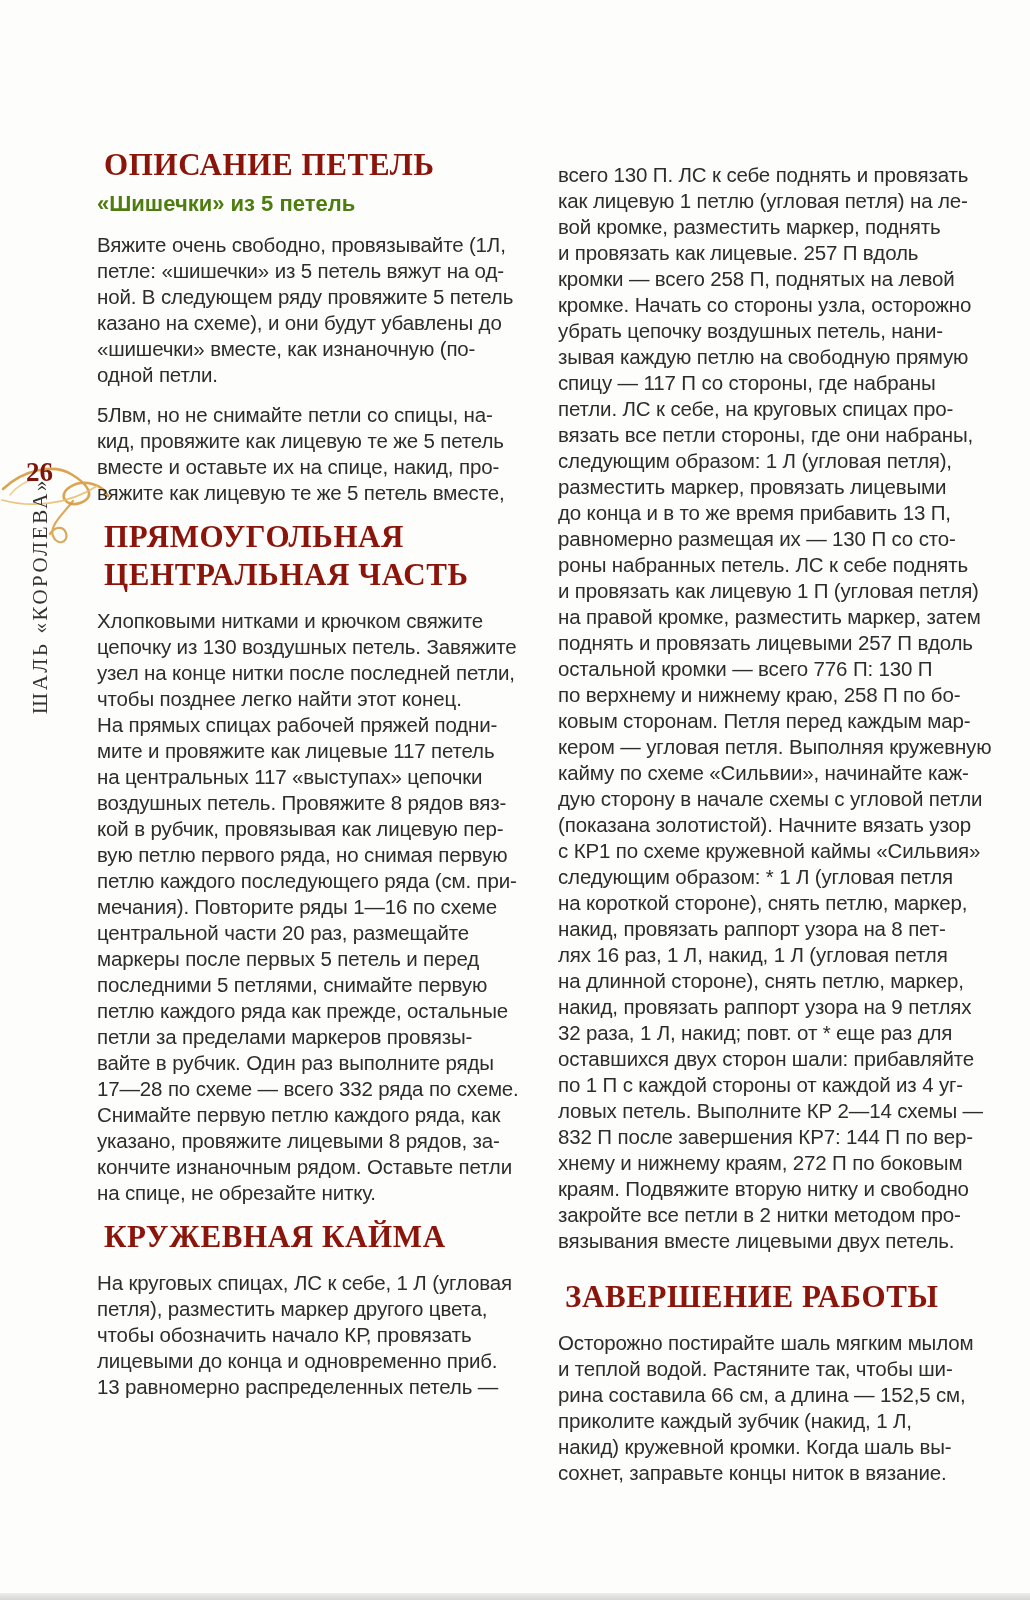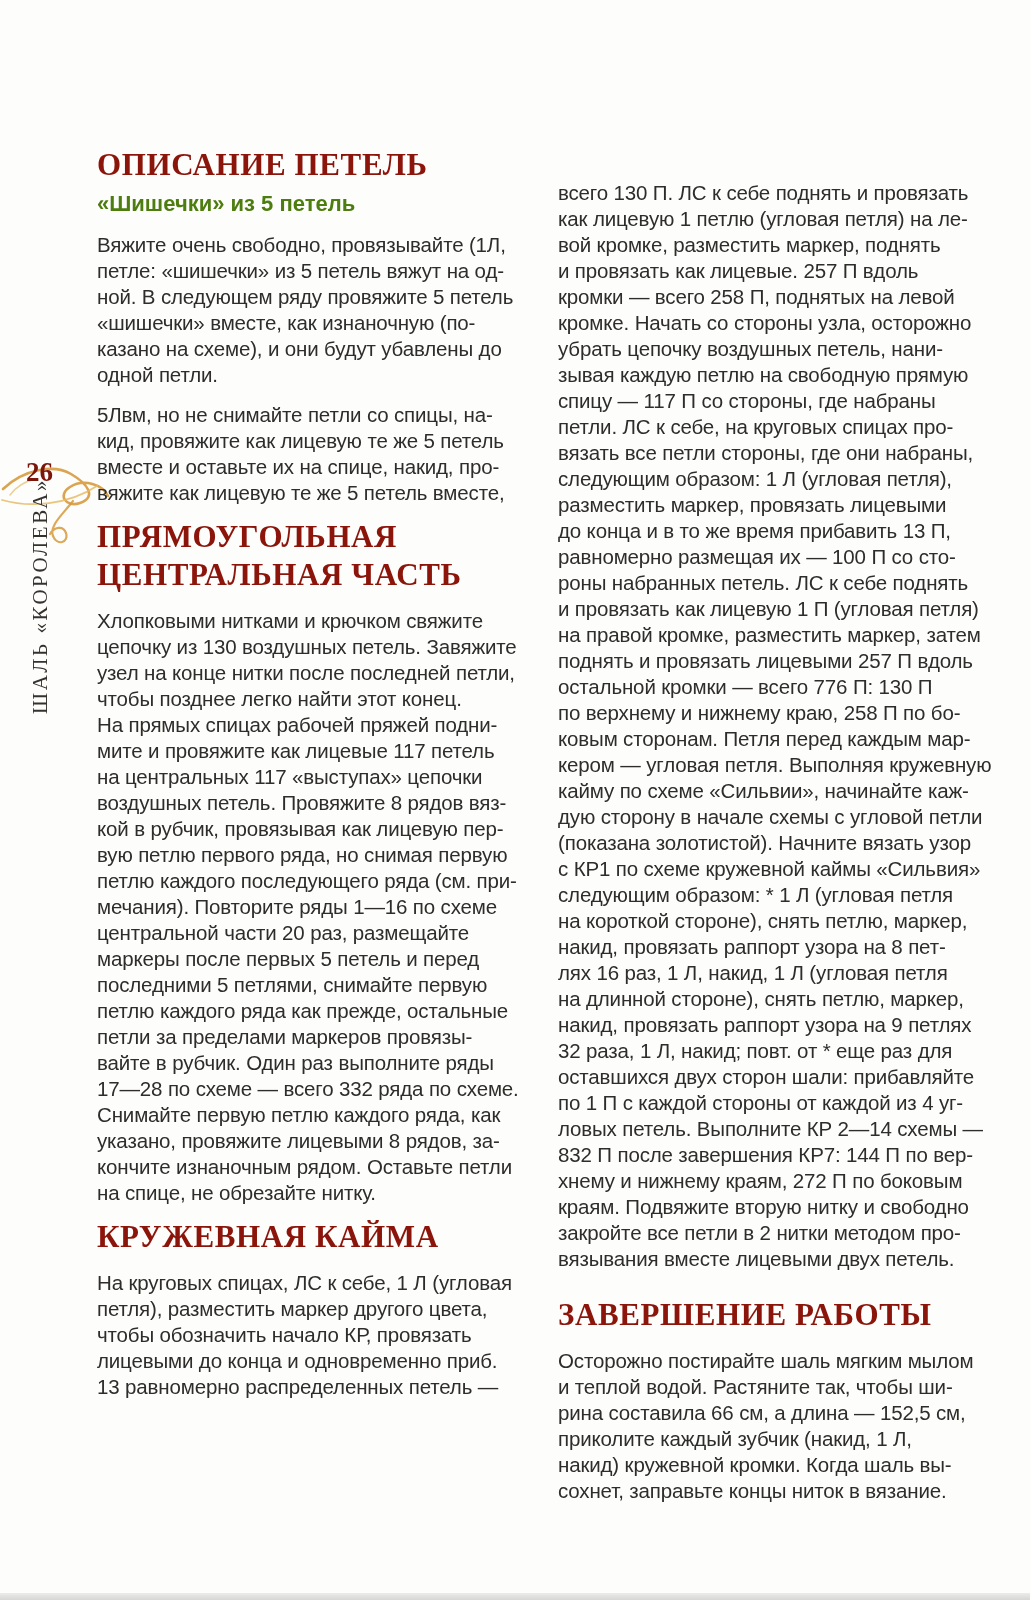--- a/index.html
+++ b/index.html
@@ -14,31 +14,32 @@
   .col{position:absolute;width:445px;}
   .col-left{left:97px;top:146px;}
   .col-right{left:558px;top:162px;}
   .h1{
     font-family:"Liberation Serif",serif;
     font-weight:600;
     font-size:31px;line-height:38px;
     letter-spacing:.6px;
     color:#8c150b;
     margin-top:12px;
+    margin-left:7px;
   }
   .col > .h1:first-child{margin-top:0;}
   .col-right .h1{margin-top:24px;}
   .h2{
     font-size:22px;line-height:28px;
     font-weight:700;color:#4d7c0f;
     margin-top:6px;
   }
   .h2 .normal{font-weight:400;}
   .para{margin-top:14px;}
-  .col > .para:first-child{margin-top:18px;}
+  .col > .para:first-child{margin-top:0;}
   .col-right > .para:nth-child(3){margin-top:14px;}
   .line{
     font-size:20.5px;line-height:26px;
     color:#2e2d2b;
     white-space:nowrap;
     letter-spacing:-0.15px;
   }
   .margin-strip{position:absolute;left:0;top:0;width:96px;height:1160px;}
   .flourish{position:absolute;left:0;top:445px;width:112px;height:112px;}
   .page-number{
@@ -80,22 +81,22 @@
     <div class="vertical-label">ШАЛЬ «КОРОЛЕВА»</div>
   </div>
 
   <div class="col col-left" id="col-left">
       <div class="h1">ОПИСАНИЕ ПЕТЕЛЬ</div>
       <div class="h2"><b>«Шишечки» из 5 петель</b></div>
       <div class="para">
         <div class="line">Вяжите очень свободно, провязывайте (1Л,</div>
         <div class="line">петле: «шишечки» из 5 петель вяжут на од-</div>
         <div class="line">ной. В следующем ряду провяжите 5 петель</div>
+        <div class="line">казано на схеме), и они будут убавлены до</div>
         <div class="line">«шишечки» вместе, как изнаночную (по-</div>
-        <div class="line">казано на схеме), и они будут убавлены до</div>
         <div class="line">одной петли.</div>
       </div>
       <div class="para">
         <div class="line">5Лвм, но не снимайте петли со спицы, на-</div>
         <div class="line">кид, провяжите как лицевую те же 5 петель</div>
         <div class="line">вместе и оставьте их на спице, накид, про-</div>
         <div class="line">вяжите как лицевую те же 5 петель вместе,</div>
       </div>
       <div class="h1">ПРЯМОУГОЛЬНАЯ ЦЕНТРАЛЬНАЯ ЧАСТЬ</div>
       <div class="para">
@@ -141,21 +142,21 @@
         <div class="line">кромки — всего 258 П, поднятых на левой</div>
         <div class="line">кромке. Начать со стороны узла, осторожно</div>
         <div class="line">убрать цепочку воздушных петель, нани-</div>
         <div class="line">зывая каждую петлю на свободную прямую</div>
         <div class="line">спицу — 117 П со стороны, где набраны</div>
         <div class="line">петли. ЛС к себе, на круговых спицах про-</div>
         <div class="line">вязать все петли стороны, где они набраны,</div>
         <div class="line">следующим образом: 1 Л (угловая петля),</div>
         <div class="line">разместить маркер, провязать лицевыми</div>
         <div class="line">до конца и в то же время прибавить 13 П,</div>
-        <div class="line">равномерно размещая их — 100 П со сто-</div>
+        <div class="line">равномерно размещая их — 130 П со сто-</div>
         <div class="line">роны набранных петель. ЛС к себе поднять</div>
         <div class="line">и провязать как лицевую 1 П (угловая петля)</div>
         <div class="line">на правой кромке, разместить маркер, затем</div>
         <div class="line">поднять и провязать лицевыми 257 П вдоль</div>
         <div class="line">остальной кромки — всего 776 П: 130 П</div>
         <div class="line">по верхнему и нижнему краю, 258 П по бо-</div>
         <div class="line">ковым сторонам. Петля перед каждым мар-</div>
         <div class="line">кером — угловая петля. Выполняя кружевную</div>
         <div class="line">кайму по схеме «Сильвии», начинайте каж-</div>
         <div class="line">дую сторону в начале схемы с угловой петли</div>

